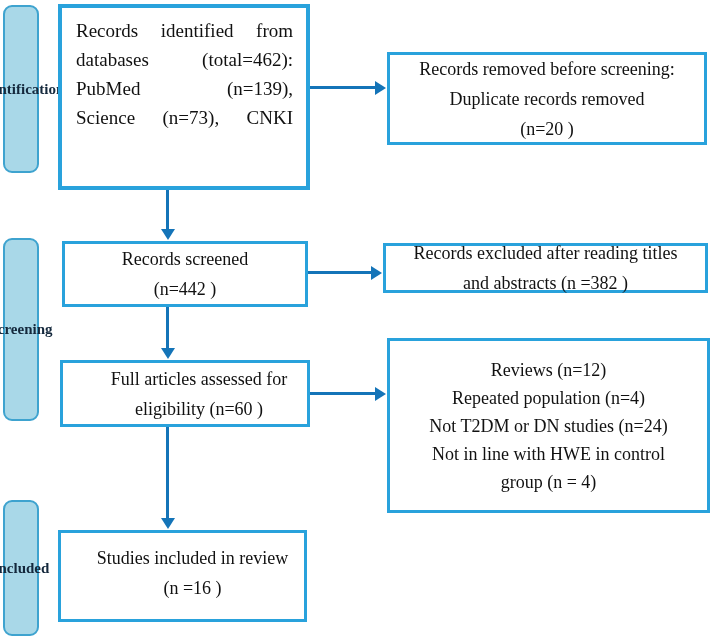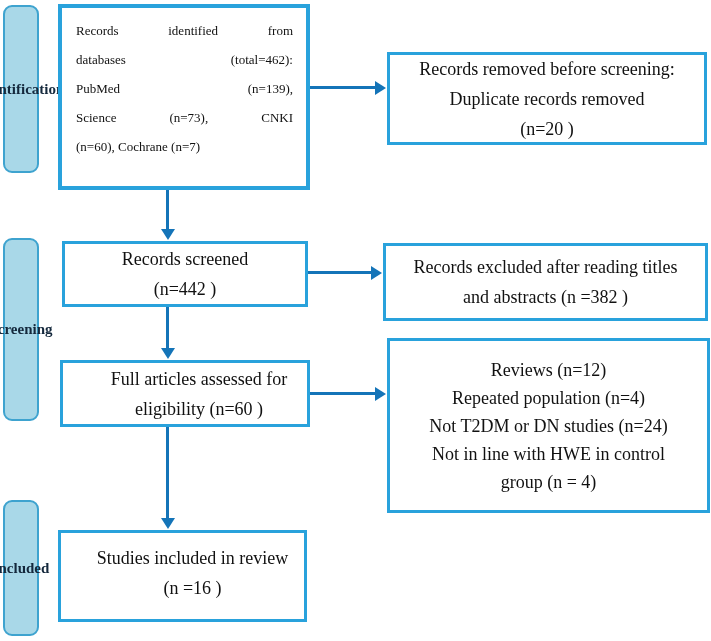--- a/index.html
+++ b/index.html
@@ -35,21 +35,21 @@
     font-size: 18px;
     line-height: 30px;
   }
   .box .ln { white-space: nowrap; text-align: center; }
   
   .box.b1 {
     border-width: 4px;
     justify-content: flex-start;
     align-items: stretch;
     padding: 8px 13px 0 14px;
-    font-size: 13px;
+    font-size: 19px;
     line-height: 29px;
   }
   .box.b1 .ln { text-align: left; text-align-last: justify; }
   .box.b1 .ln.lastline { text-align-last: left; }
   .box.b4 { justify-content: flex-start; padding-top: 10px; }
   .box.r3 { line-height: 28px; }
   
   .tab {
     position: absolute;
     left: 3px;
@@ -112,21 +112,20 @@
     <div>clu</div>
     <div>de</div>
     <div>d</div>
   </div>
 
   <div class="box b1" style="left:58px; top:4px; width:252px; height:186px;">
     <div class="ln">Records identified from</div>
     <div class="ln">databases (total=462):</div>
     <div class="ln">PubMed (n=139),</div>
     <div class="ln">Science (n=73), CNKI</div>
-    <div class="ln lastline">(n=60), Cochrane (n=7)</div>
   </div>
 
   <div class="box" style="left:62px; top:241px; width:246px; height:66px;">
     <div class="ln">Records screened</div>
     <div class="ln">(n=442 )</div>
   </div>
 
   <div class="box" style="left:60px; top:360px; width:250px; height:67px;padding-left:28px;">
     <div class="ln">Full articles assessed for</div>
     <div class="ln">eligibility (n=60 )</div>
@@ -136,21 +135,21 @@
     <div class="ln">Studies included in review</div>
     <div class="ln">(n =16 )</div>
   </div>
 
   <div class="box" style="left:387px; top:52px; width:320px; height:93px;">
     <div class="ln">Records removed before screening:</div>
     <div class="ln">Duplicate records removed</div>
     <div class="ln">(n=20 )</div>
   </div>
 
-  <div class="box" style="left:383px; top:243px; width:325px; height:78px;">
+  <div class="box" style="left:383px; top:243px; width:325px; height:50px;">
     <div class="ln">Records excluded after reading titles</div>
     <div class="ln">and abstracts (n =382 )</div>
   </div>
 
   <div class="box r3" style="left:387px; top:338px; width:323px; height:175px;">
     <div class="ln">Reviews (n=12)</div>
     <div class="ln">Repeated population (n=4)</div>
     <div class="ln">Not T2DM or DN studies (n=24)</div>
     <div class="ln">Not in line with HWE in control</div>
     <div class="ln">group (n = 4)</div>

